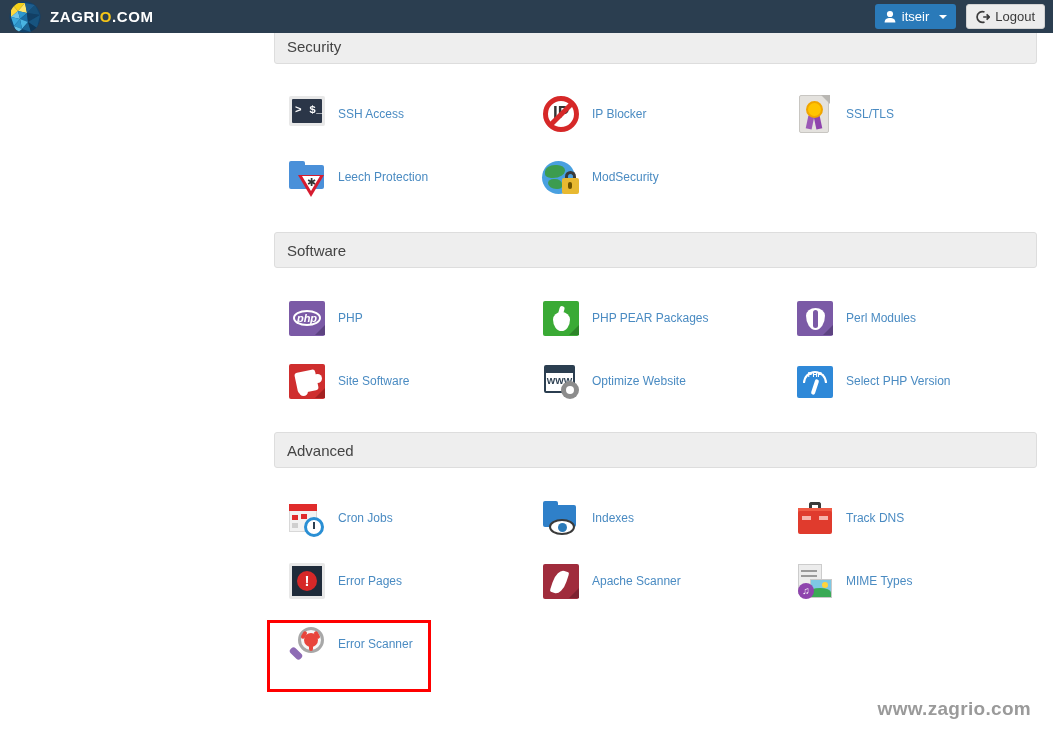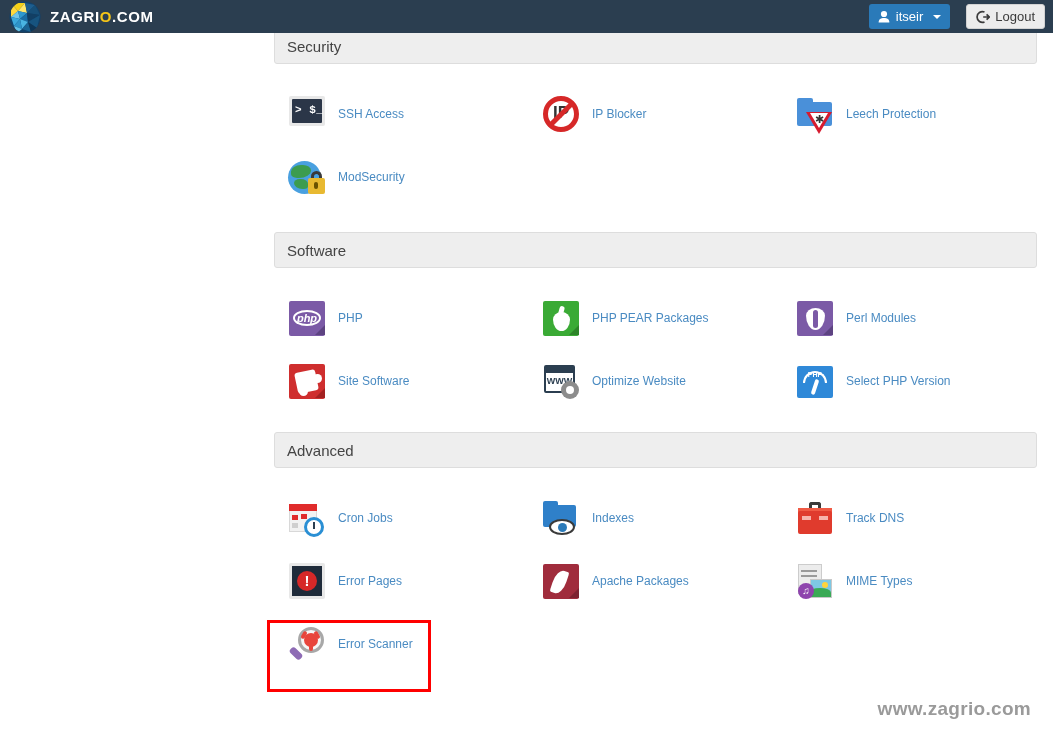--- a/index.html
+++ b/index.html
@@ -27,21 +27,21 @@
     font-size: 15px;
     font-weight: bold;
     letter-spacing: 0.6px;
     white-space: nowrap;
   }
   .brand-text .dot-o { color: #f5c518; }
 
   .nav-right {
     margin-left: auto;
     display: flex; align-items: center;
-    padding-right: 8px; gap: 16px;
+    padding-right: 8px; gap: 10px;
   }
   .user-btn {
     background: #2a7ab9;
     color: #ffffff;
     height: 25px;
     border-radius: 3px;
     display: flex; align-items: center;
     padding: 0 9px; gap: 6px;
     font-size: 13px;
     cursor: pointer;
@@ -401,20 +401,30 @@
 
       <a class="tile">
         <span class="tile-icon">
           <span class="sq ban-c"></span>
           <span class="ban-tx">IP</span>
           <span class="ban-sl"></span>
         </span>
         <span class="tile-label">IP Blocker</span>
       </a>
 
+      <a class="tile">
+        <span class="tile-icon">
+          <span class="sq cert-pg"></span>
+            <span class="cert-fold"></span>
+          <span class="cert-rb1"></span>
+            <span class="cert-rb2"></span>
+          <span class="cert-sun"></span>
+        </span>
+        <span class="tile-label">SSL/TLS</span>
+      </a>
 
 
       <a class="tile">
         <span class="tile-icon">
           <span class="fold-t"></span>
             <span class="fold-b"></span>
           <span class="tri-w"></span>
             <span class="tri-wi"></span>
             <span class="tri-ast">✱</span>
         </span>
@@ -560,21 +570,21 @@
         </span>
         <span class="tile-label">Error Pages</span>
       </a>
 
       <a class="tile">
         <span class="tile-icon">
           <span class="sq ap-sq"></span>
             <span class="ap-cut"></span>
             <span class="ap-f"></span>
         </span>
-        <span class="tile-label">Apache Packages</span>
+        <span class="tile-label">Apache Scanner</span>
       </a>
 
       <a class="tile">
         <span class="tile-icon">
           <span class="mm-doc"></span>
             <span class="mm-ln1"></span>
             <span class="mm-ln2"></span>
           <span class="mm-img">
               <span class="mm-sky"></span>
               <span class="mm-sun"></span>

